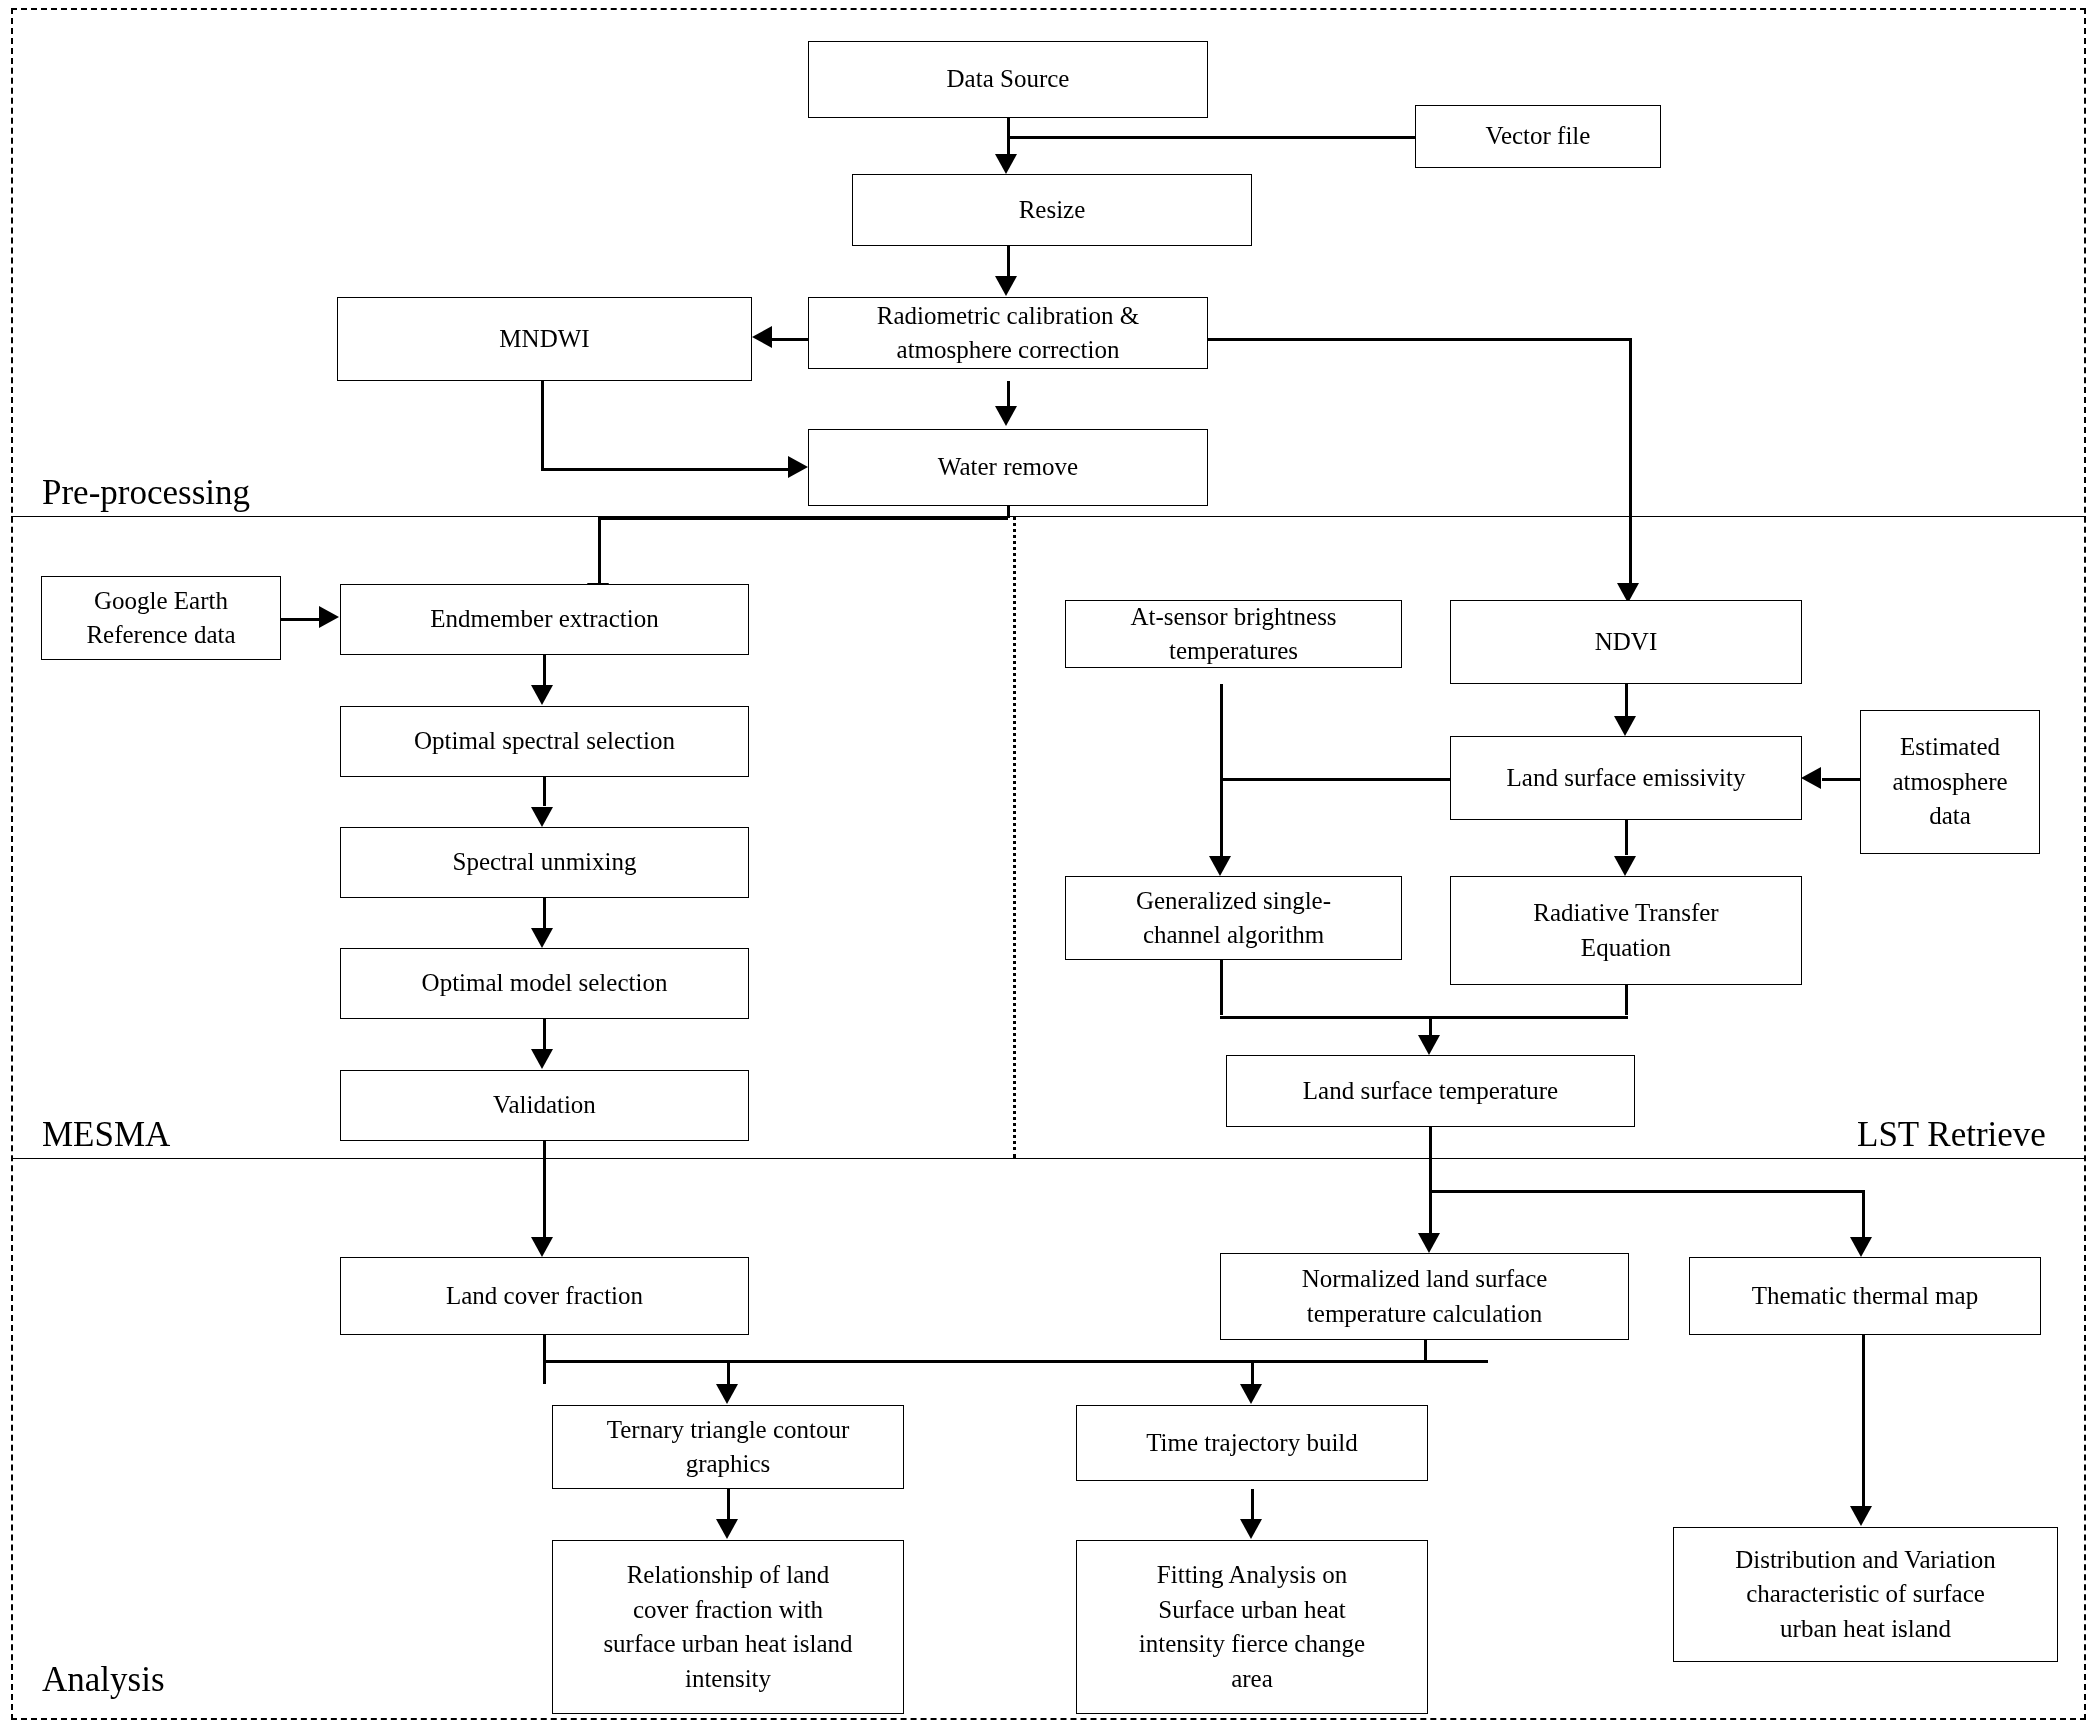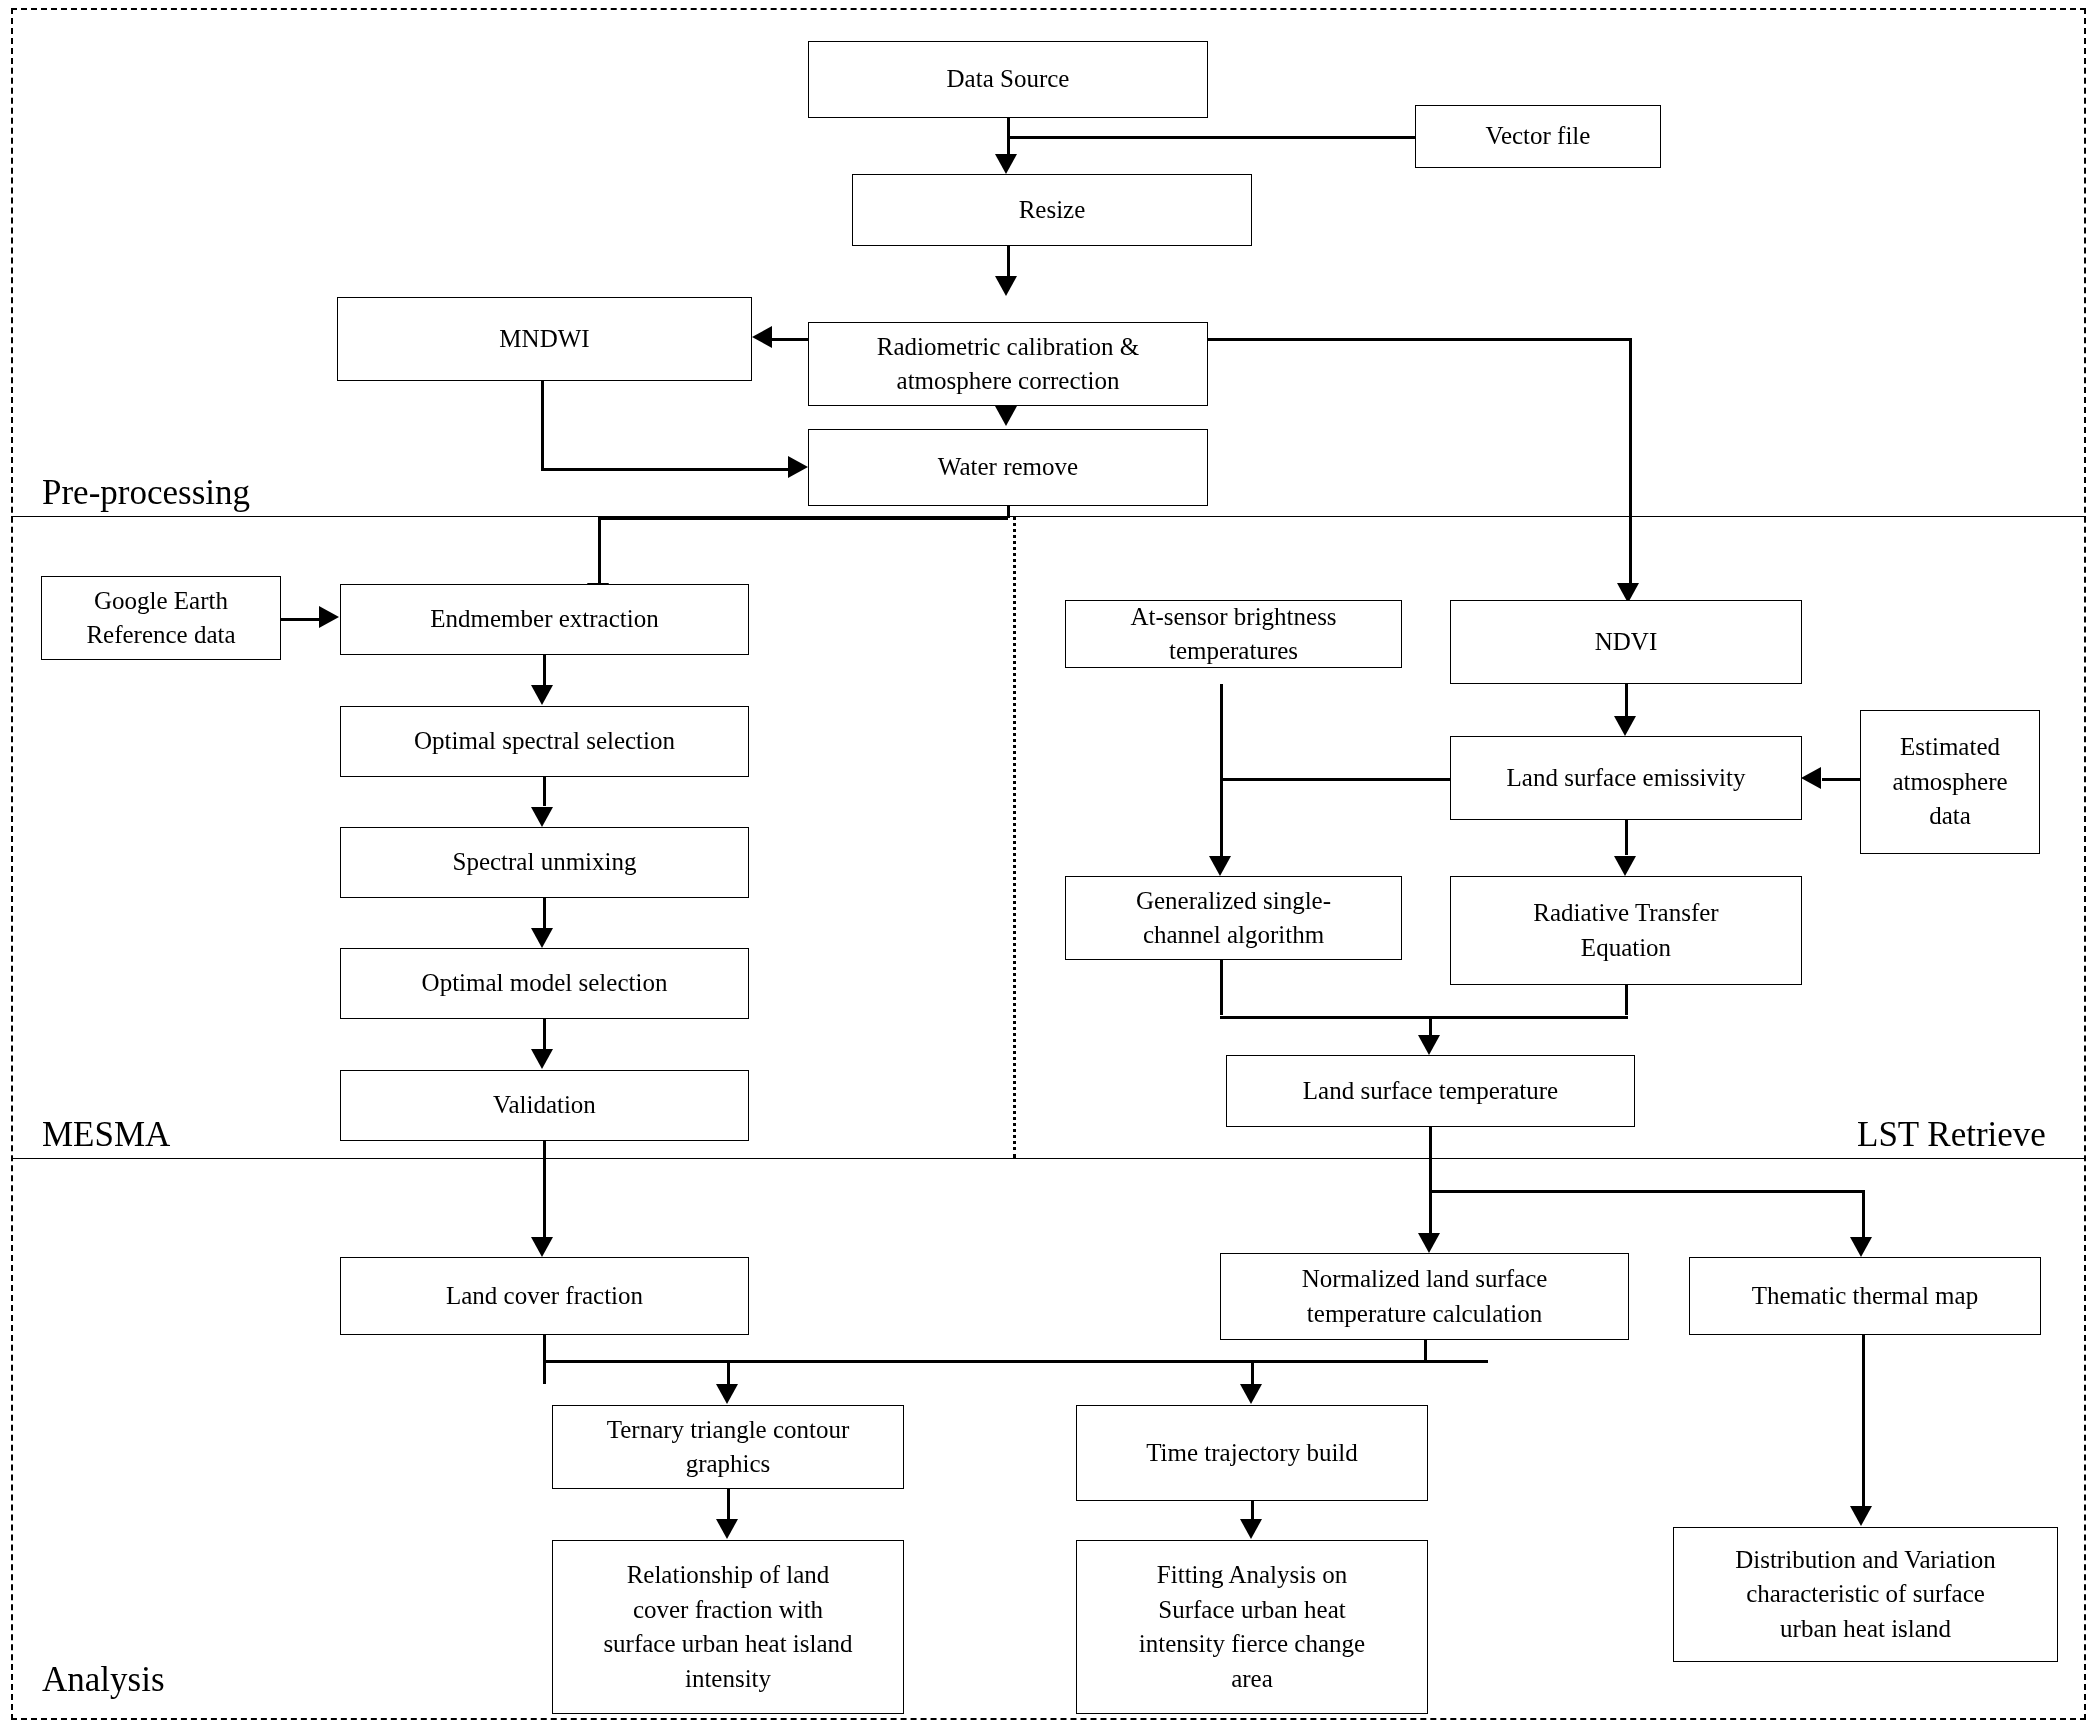--- a/index.html
+++ b/index.html
@@ -108,21 +108,21 @@
   </div>
 
   <div class="box" style="left:1415px; top:105px; width:246px; height:63px;">
     <span>Vector file</span>
   </div>
 
   <div class="box" style="left:852px; top:174px; width:400px; height:72px;">
     <span>Resize</span>
   </div>
 
-  <div class="box" style="left:808px; top:297px; width:400px; height:84px; flex-direction:column;margin-top:25px;">
+  <div class="box" style="left:808px; top:297px; width:400px; height:72px; flex-direction:column;">
     <span>Radiometric calibration &amp;</span>
     <span>atmosphere correction</span>
   </div>
 
   <div class="box" style="left:337px; top:297px; width:415px; height:84px;">
     <span>MNDWI</span>
   </div>
 
   <div class="box" style="left:808px; top:429px; width:400px; height:77px;">
     <span>Water remove</span>
@@ -262,21 +262,21 @@
 
   <div class="box" style="left:1689px; top:1257px; width:352px; height:78px;">
     <span>Thematic thermal map</span>
   </div>
 
   <div class="box" style="left:552px; top:1405px; width:352px; height:84px; flex-direction:column;">
     <span>Ternary triangle contour</span>
     <span>graphics</span>
   </div>
 
-  <div class="box" style="left:1076px; top:1405px; width:352px; height:96px;">
+  <div class="box" style="left:1076px; top:1405px; width:352px; height:76px;">
     <span>Time  trajectory build</span>
   </div>
 
   <div class="box" style="left:552px; top:1540px; width:352px; height:174px; flex-direction:column;">
     <span>Relationship of land</span>
     <span>cover fraction with</span>
     <span>surface urban heat island</span>
     <span>intensity</span>
   </div>
 

